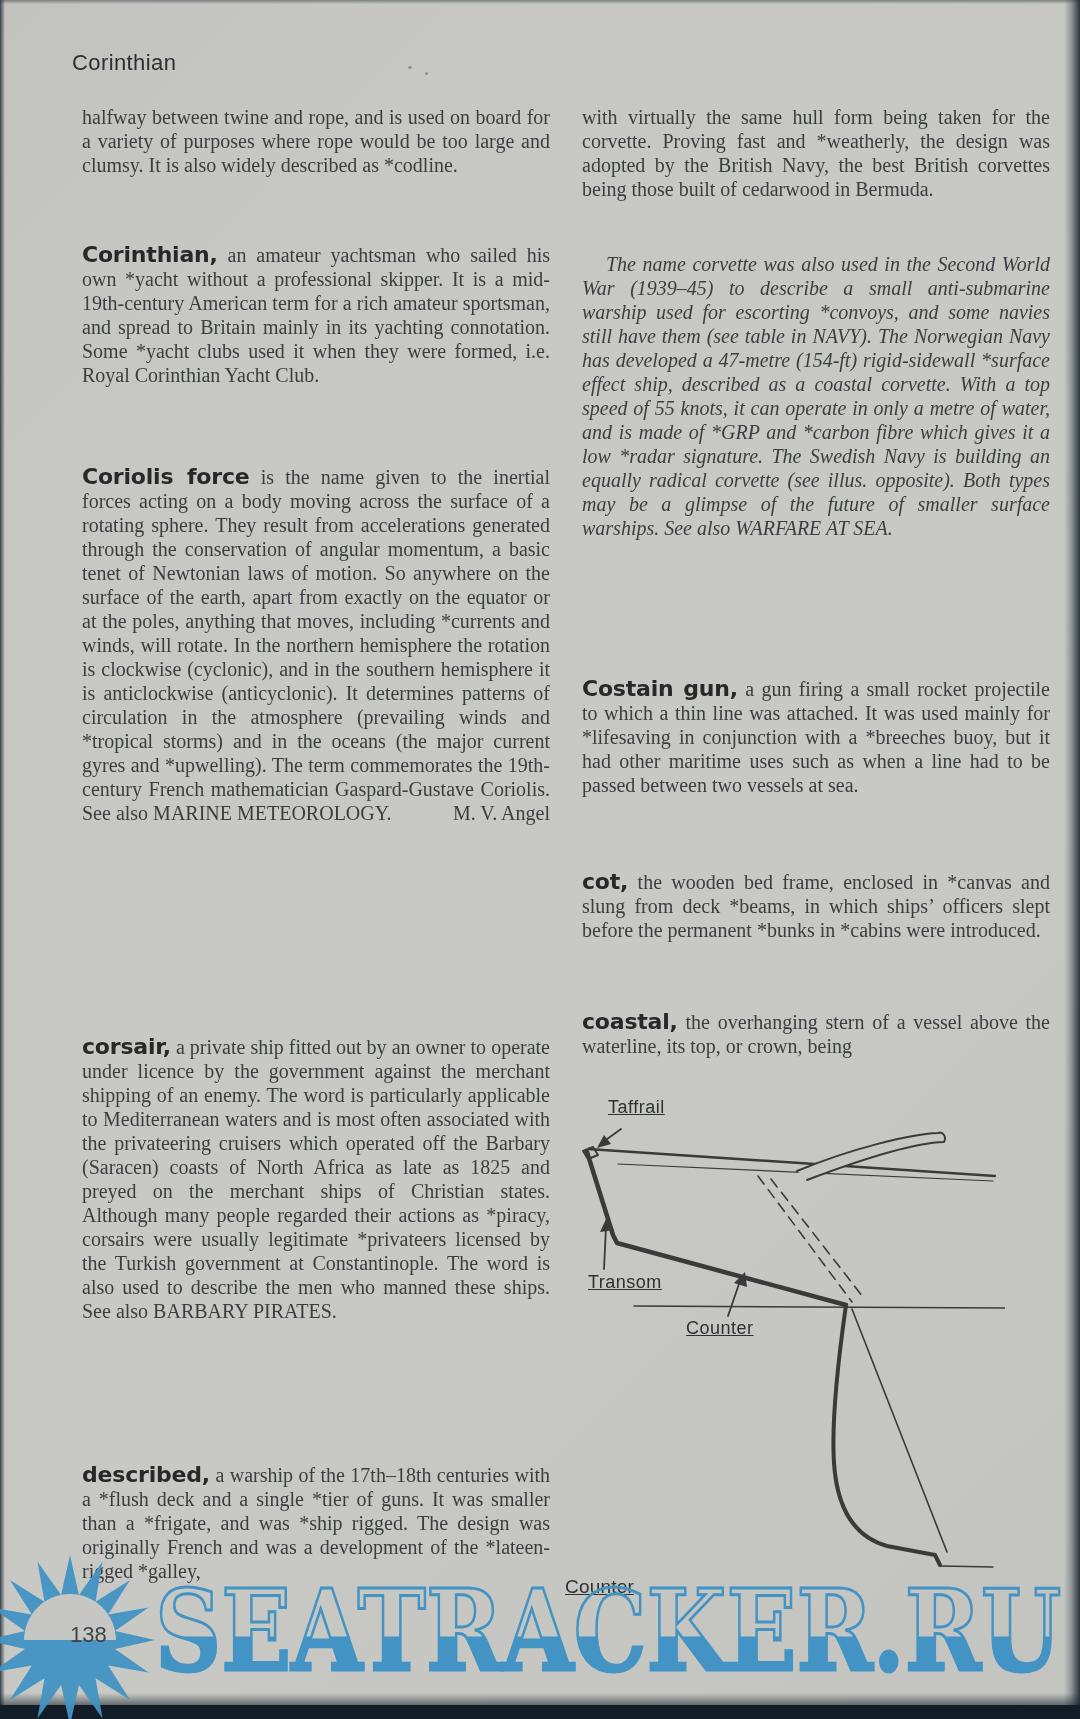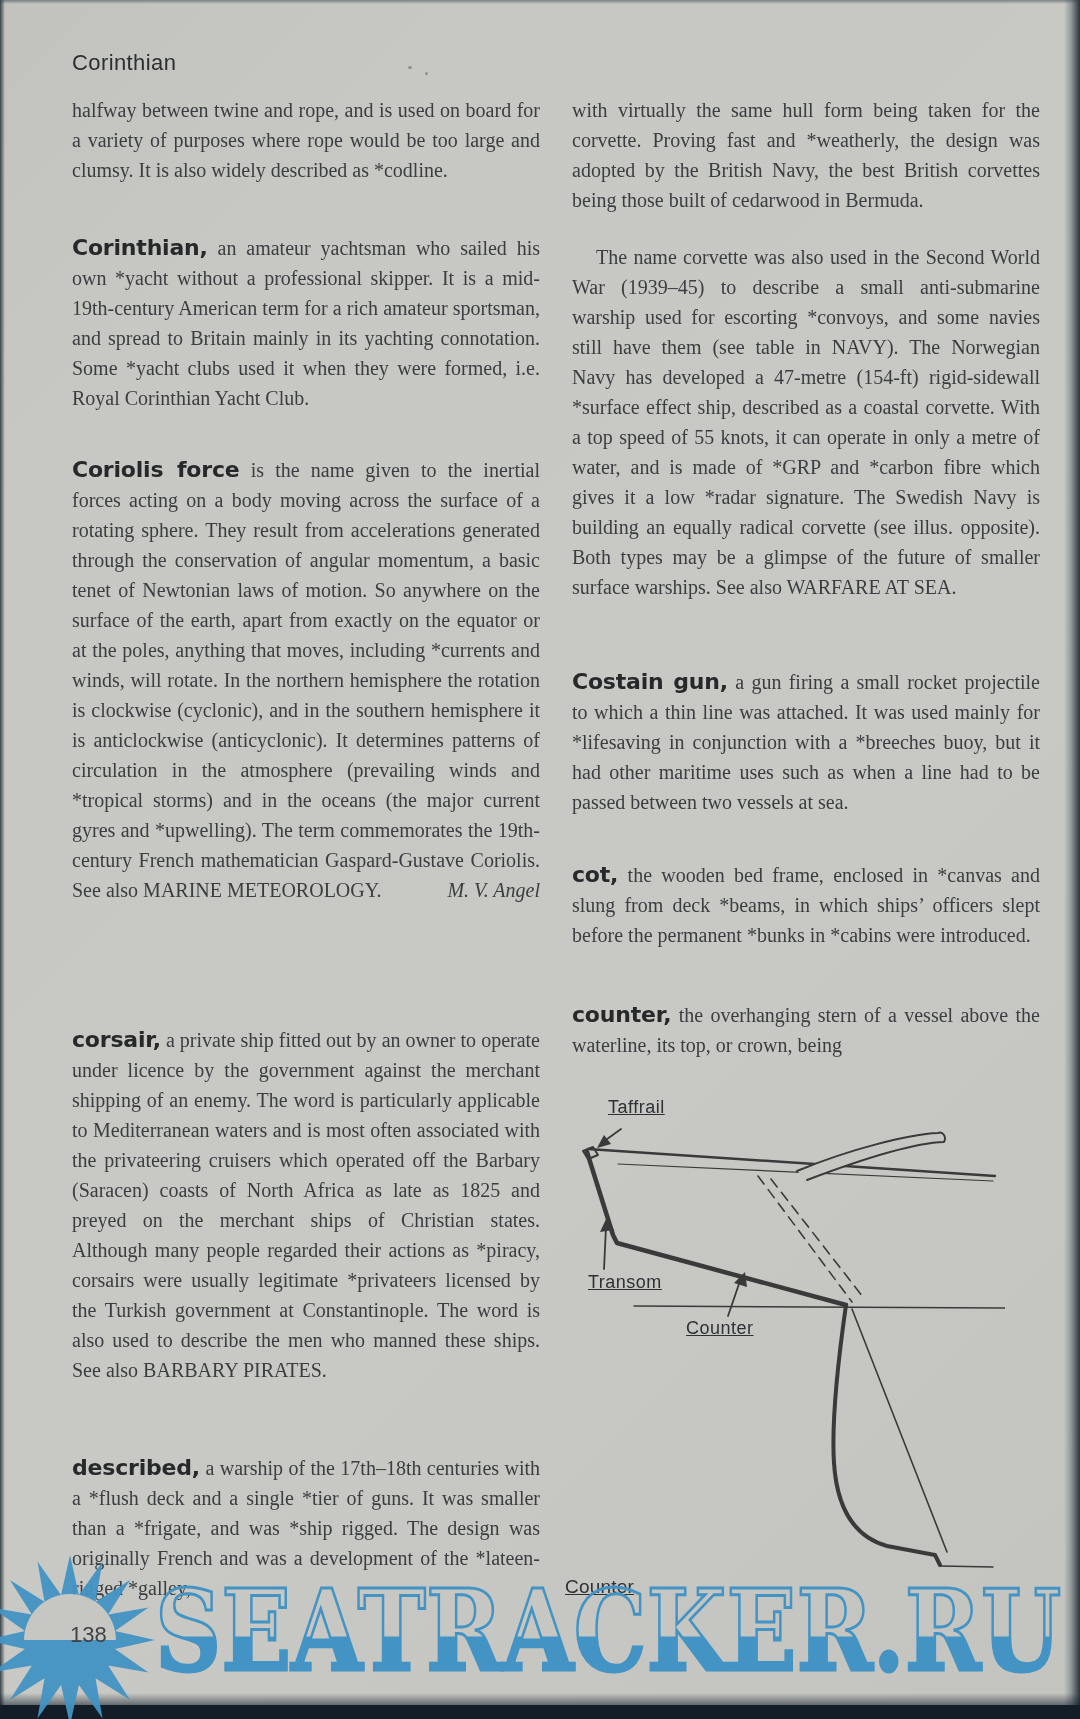--- a/index.html
+++ b/index.html
@@ -24,30 +24,30 @@
   .running-head{
     position:absolute;left:72px;top:50px;
     font-family:"Liberation Sans",sans-serif;
     font-size:22px;color:#2c2f31;letter-spacing:.4px;
   }
   .speck{position:absolute;background:#8f918e;border-radius:50%;}
   #speck1{left:408px;top:66px;width:4px;height:3px;}
   #speck2{left:425px;top:72px;width:3px;height:3px;}
 
   .body{
-    position:absolute;width:468px;margin:0;
-    font-size:20px;line-height:30px;color:#3b3e41;
+    position:absolute;width:468px;margin:10px;
+    font-size:20px;line-height:24px;color:#3b3e41;
     text-align:justify;
   }
   .term{
     font-family:"DejaVu Sans",sans-serif;
     font-weight:bold;font-size:22px;color:#26282a;letter-spacing:-.2px;
   }
-  .attribution{float:right;font-style:italic;}
-  .indent{text-indent:24px;}
+  .attribution{float:right;}
+  .indent{text-indent:24px;font-style:italic;}
 
   
   .col-left{left:72px;}
   #lp1{top:95px;}
   #le1{top:233px;}
   #le2{top:455px;}
   #le3{top:1025px;}
   #le4{top:1453px;}
   
   .col-right{left:572px;}
@@ -111,21 +111,21 @@
   <p class="body col-left" id="le4"><b class="term">described,</b> <span>a warship of the 17th–18th centuries with a *flush deck and a single *tier of guns. It was smaller than a *frigate, and was *ship rigged. The design was originally French and was a development of the *lateen-rigged *galley,</span></p>
 
   <p class="body col-right" id="rp1">with virtually the same hull form being taken for the corvette. Proving fast and *weatherly, the design was adopted by the British Navy, the best British corvettes being those built of cedarwood in Bermuda.</p>
 
   <p class="body col-right indent" id="rp2">The name corvette was also used in the Second World War (1939–45) to describe a small anti-submarine warship used for escorting *convoys, and some navies still have them (see table in NAVY). The Norwegian Navy has developed a 47-metre (154-ft) rigid-sidewall *surface effect ship, described as a coastal corvette. With a top speed of 55 knots, it can operate in only a metre of water, and is made of *GRP and *carbon fibre which gives it a low *radar signature. The Swedish Navy is building an equally radical corvette (see illus. opposite). Both types may be a glimpse of the future of smaller surface warships. See also WARFARE AT SEA.</p>
 
   <p class="body col-right" id="re1"><b class="term">Costain gun,</b> <span>a gun firing a small rocket projectile to which a thin line was attached. It was used mainly for *lifesaving in conjunction with a *breeches buoy, but it had other maritime uses such as when a line had to be passed between two vessels at sea.</span></p>
 
   <p class="body col-right" id="re2"><b class="term">cot,</b> <span>the wooden bed frame, enclosed in *canvas and slung from deck *beams, in which ships’ officers slept before the permanent *bunks in *cabins were introduced.</span></p>
 
-  <p class="body col-right" id="re3"><b class="term">counter,</b> <span>the overhanging stern of a vessel above the waterline, its top, or crown, being</span></p>
+  <p class="body col-right" id="re3"><b class="term">coastal,</b> <span>the overhanging stern of a vessel above the waterline, its top, or crown, being</span></p>
 
   <svg id="diagram-svg" viewBox="0 0 480 500">
     <g stroke="#3a3a3a" fill="none" stroke-linecap="round" stroke-linejoin="round">
 
       <path d="M58,66 l10,-4 l5,8 l-10,4 z" stroke-width="2" fill="#c6c7c2"></path>
 
       <path d="M63,64 L470,91" stroke-width="2.4"></path>
       <path d="M93,79 L468,96" stroke-width="1.2"></path>
 
       <path d="M272,86 C325,64 385,49 413,48 A5,6 0 0 1 419,57 C386,58 332,76 282,95" stroke-width="2" fill="#c6c7c2"></path>

